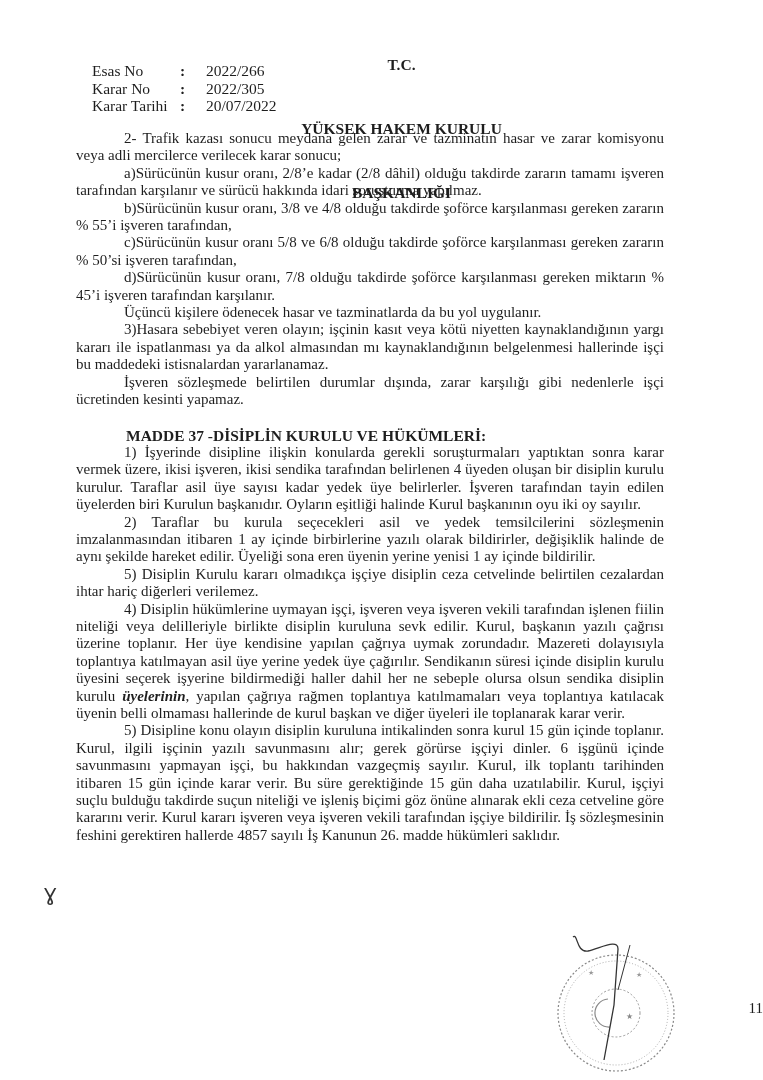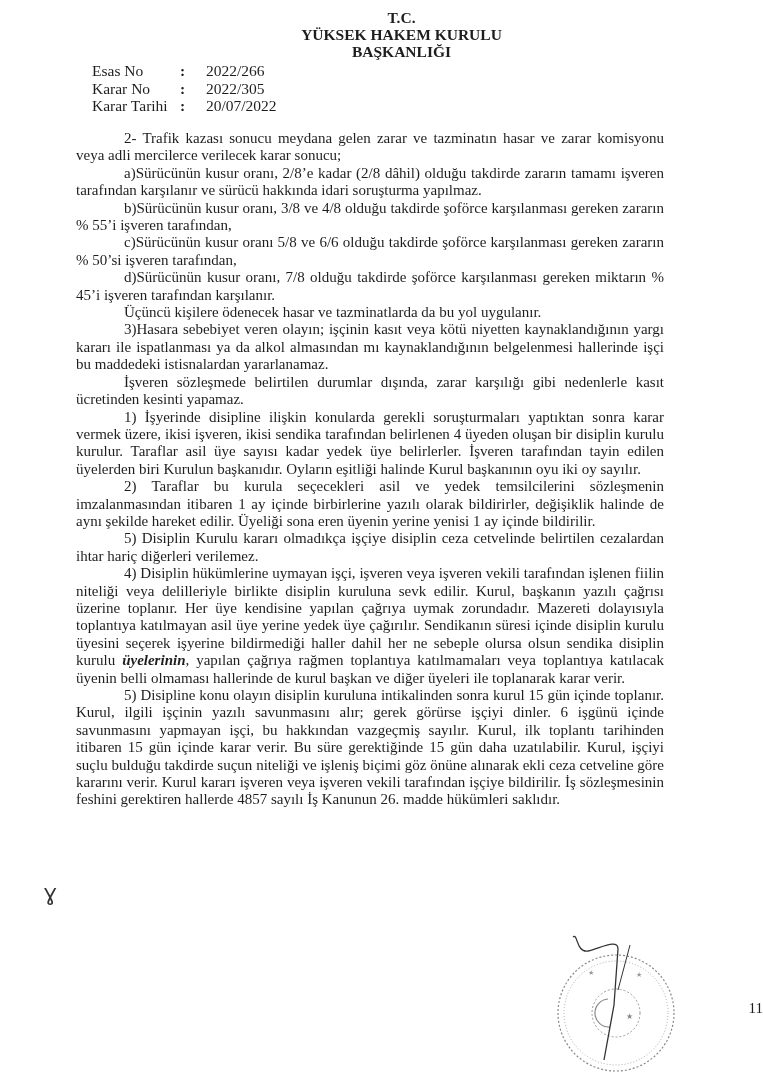--- a/index.html
+++ b/index.html
@@ -5,21 +5,21 @@
   html, body { margin: 0; padding: 0; background: #ffffff; }
   body {
     width: 763px; height: 1080px; position: relative; overflow: hidden;
     font-family: "Liberation Serif", "DejaVu Serif", serif;
     color: #1e1e1e;
   }
   .header {
     position: absolute; top: 9px; left: 0; width: 763px;
     text-align: center; font-weight: bold; font-size: 15.5px; line-height: 17px;
   }
-  .header div { padding-left: 40px; }
+  .header div { padding-left: 40px; margin-top: 47px; }
   .meta {
     position: absolute; top: 62px; left: 92px;
     font-size: 15.5px; line-height: 17.5px;
   }
   .meta-row { display: flex; }
   .meta-label { font-weight: normal; width: 88px; }
   .meta-colon { font-weight: bold; width: 26px; }
   .body-text {
     position: absolute; left: 76px; width: 588px;
     font-size: 15px; line-height: 17.4px; text-align: justify;
@@ -66,26 +66,27 @@
     <span class="meta-label">Karar Tarihi</span>
     <span class="meta-colon">:</span>
     <span>20/07/2022</span>
   </div>
 </div>
 
 <div class="body-text" style="top:130px;">
   <p class="indent">2- Trafik kazası sonucu meydana gelen zarar ve tazminatın hasar ve zarar komisyonu veya adli mercilerce verilecek karar sonucu;</p>
   <p class="indent">a)Sürücünün kusur oranı, 2/8’e kadar (2/8 dâhil) olduğu takdirde zararın tamamı işveren tarafından karşılanır ve sürücü hakkında idari soruşturma yapılmaz.</p>
   <p class="indent">b)Sürücünün kusur oranı, 3/8 ve 4/8 olduğu takdirde şoförce karşılanması gereken zararın % 55’i işveren tarafından,</p>
-  <p class="indent">c)Sürücünün kusur oranı 5/8 ve 6/6 olduğu takdirde şoförce karşılanması gereken zararın % 50’si işveren tarafından,</p>
+  <p class="indent">c)Sürücünün kusur oranı 5/8 ve 6/8 olduğu takdirde şoförce karşılanması gereken zararın % 50’si işveren tarafından,</p>
   <p class="indent">d)Sürücünün kusur oranı, 7/8 olduğu takdirde şoförce karşılanması gereken miktarın % 45’i işveren tarafından karşılanır.</p>
   <p class="indent">Üçüncü kişilere ödenecek hasar ve tazminatlarda da bu yol uygulanır.</p>
   <p class="indent">3)Hasara sebebiyet veren olayın; işçinin kasıt veya kötü niyetten kaynaklandığının yargı kararı ile ispatlanması ya da alkol almasından mı kaynaklandığının belgelenmesi hallerinde işçi bu maddedeki istisnalardan yararlanamaz.</p>
-  <p class="indent">İşveren sözleşmede belirtilen durumlar dışında, zarar karşılığı gibi nedenlerle kasıt ücretinden kesinti yapamaz.</p>
+  <p class="indent">İşveren sözleşmede belirtilen durumlar dışında, zarar karşılığı gibi nedenlerle işçi ücretinden kesinti yapamaz.</p>
 
+  <p class="heading">MADDE 37 -DİSİPLİN KURULU VE HÜKÜMLERİ:</p>
   <p class="indent">1) İşyerinde disipline ilişkin konularda gerekli soruşturmaları yaptıktan sonra karar vermek üzere, ikisi işveren, ikisi sendika tarafından belirlenen 4 üyeden oluşan bir disiplin kurulu kurulur. Taraflar asil üye sayısı kadar yedek üye belirlerler. İşveren tarafından tayin edilen üyelerden biri Kurulun başkanıdır. Oyların eşitliği halinde Kurul başkanının oyu iki oy sayılır.</p>
   <p class="indent">2) Taraflar bu kurula seçecekleri asil ve yedek temsilcilerini sözleşmenin imzalanmasından itibaren 1 ay içinde birbirlerine yazılı olarak bildirirler, değişiklik halinde de aynı şekilde hareket edilir. Üyeliği sona eren üyenin yerine yenisi 1 ay içinde bildirilir.</p>
   <p class="indent">5) Disiplin Kurulu kararı olmadıkça işçiye disiplin ceza cetvelinde belirtilen cezalardan ihtar hariç diğerleri verilemez.</p>
   <p class="indent"><span>4) Disiplin hükümlerine uymayan işçi, işveren veya işveren vekili tarafından işlenen fiilin niteliği veya delilleriyle birlikte disiplin kuruluna sevk edilir. Kurul, başkanın yazılı çağrısı üzerine toplanır. Her üye kendisine yapılan çağrıya uymak zorundadır. Mazereti dolayısıyla toplantıya katılmayan asil üye yerine yedek üye çağırılır. Sendikanın süresi içinde disiplin kurulu üyesini seçerek işyerine bildirmediği haller dahil her ne sebeple olursa olsun sendika disiplin kurulu </span><span class="bi">üyelerinin</span><span>, yapılan çağrıya rağmen toplantıya katılmamaları veya toplantıya katılacak üyenin belli olmaması hallerinde de kurul başkan ve diğer üyeleri ile toplanarak karar verir.</span></p>
   <p class="indent">5) Disipline konu olayın disiplin kuruluna intikalinden sonra kurul 15 gün içinde toplanır. Kurul, ilgili işçinin yazılı savunmasını alır; gerek görürse işçiyi dinler. 6 işgünü içinde savunmasını yapmayan işçi, bu hakkından vazgeçmiş sayılır. Kurul, ilk toplantı tarihinden itibaren 15 gün içinde karar verir. Bu süre gerektiğinde 15 gün daha uzatılabilir. Kurul, işçiyi suçlu bulduğu takdirde suçun niteliği ve işleniş biçimi göz önüne alınarak ekli ceza cetveline göre kararını verir. Kurul kararı işveren veya işveren vekili tarafından işçiye bildirilir. İş sözleşmesinin feshini gerektiren hallerde 4857 sayılı İş Kanunun 26. madde hükümleri saklıdır.</p>
 </div>
 
 <div class="margin-mark">Ɣ</div>
 
 <svg class="stamp" viewBox="0 0 140 140">

